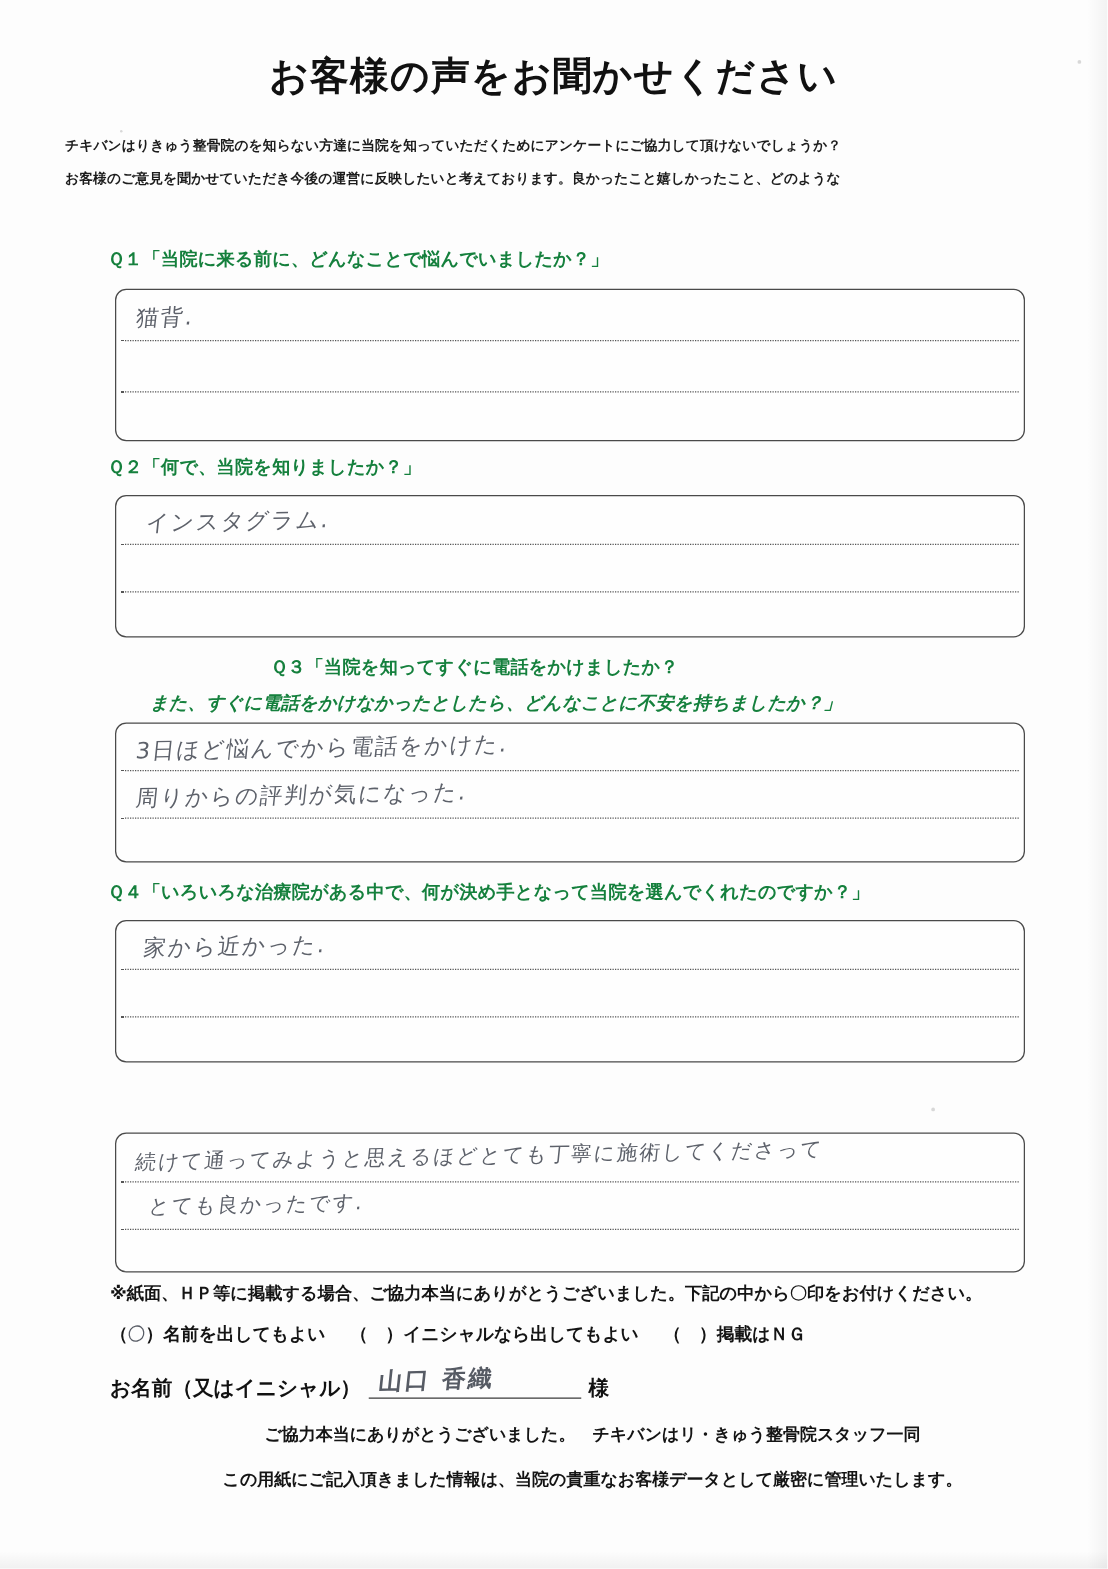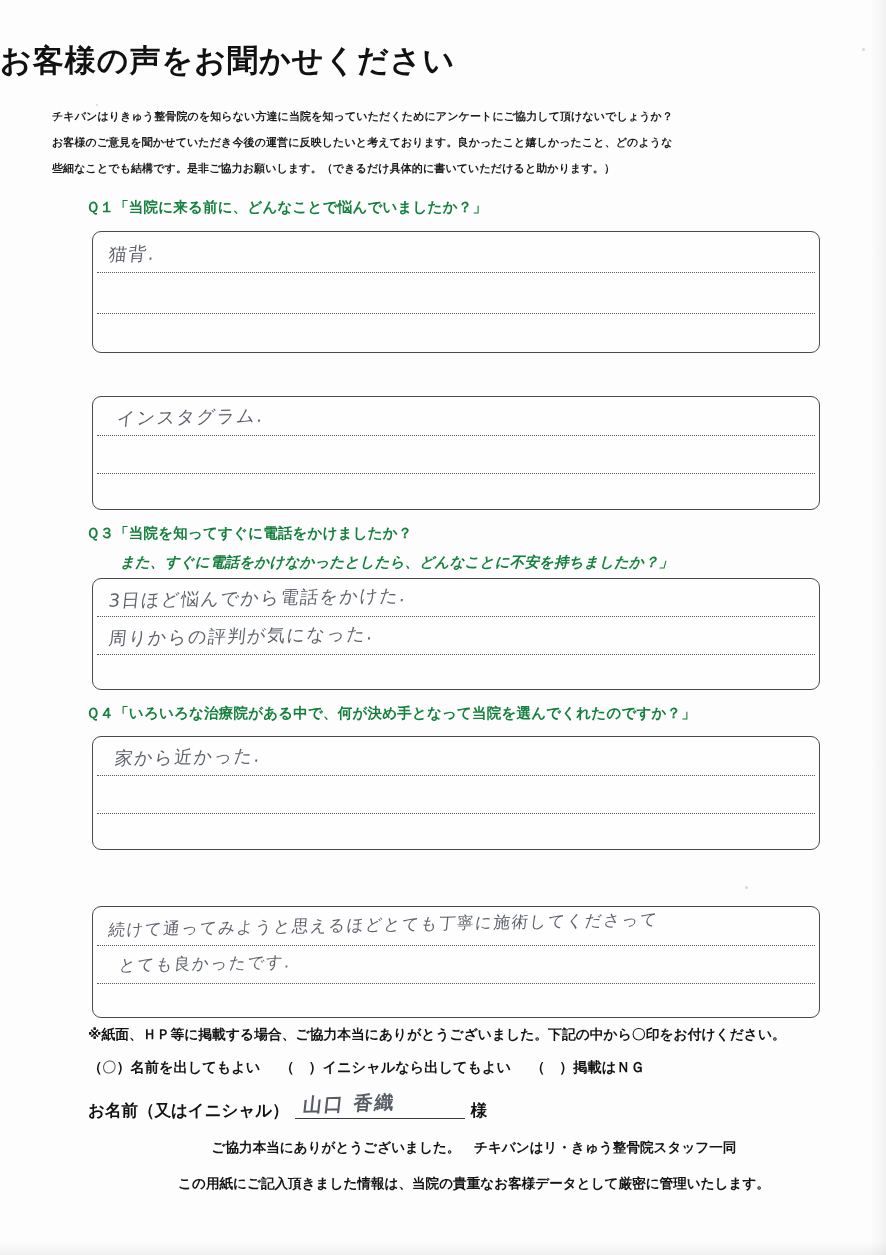--- a/index.html
+++ b/index.html
@@ -40,20 +40,21 @@
     background: #b9b9b9;
     border-radius: 50%;
     opacity: .55;
   }
 
   .title {
     position: absolute;
     top: 40px;
     left: 0;
     width: 886px;
+    text-align: center;
     font-family: "DejaVu Serif", "Liberation Serif", serif;
     font-weight: 700;
     font-size: 31px;
     letter-spacing: 1px;
     color: #111;
   }
 
   .intro {
     position: absolute;
     top: 104px;
@@ -189,39 +190,41 @@
   <div class="scan-edge-bottom"></div>
   <div class="speck" style="left:862px;top:48px;width:3px;height:3px;"></div>
   <div class="speck" style="left:96px;top:104px;width:2px;height:2px;"></div>
   <div class="speck" style="left:745px;top:886px;width:3px;height:3px;"></div>
 
   <div class="title">お客様の声をお聞かせください</div>
 
   <div class="intro">
     <div>チキバンはりきゅう整骨院のを知らない方達に当院を知っていただくためにアンケートにご協力して頂けないでしょうか？</div>
     <div>お客様のご意見を聞かせていただき今後の運営に反映したいと考えております。良かったこと嬉しかったこと、どのような</div>
-    <div>些細なことでも結構です。是非ご協力お願いします。（できるだけ具体的に書いていただけると助かります。）</div>
   </div>
 
   <div class="q-label" style="top:198px;">
     <span>Ｑ１</span><span>「当院に来る前に、どんなことで悩んでいましたか？」</span>
   </div>
   <div class="answer-box" style="top:231px;height:122px;">
     <div class="rule" style="top:40px;"></div>
     <div class="rule" style="top:81px;"></div>
     <div class="hand" style="left:16px;top:10px;">猫背.</div>
   </div>
 
+  <div class="q-label" style="top:364px;">
+    <span>Ｑ２</span><span>「何で、当院を知りましたか？」</span>
+  </div>
   <div class="answer-box" style="top:396px;height:114px;">
     <div class="rule" style="top:38px;"></div>
     <div class="rule" style="top:76px;"></div>
     <div class="hand" style="left:24px;top:8px;">インスタグラム.</div>
   </div>
 
-  <div class="q-label" style="top:524px;">
+  <div class="q-label" style="top:524px;text-align:center;">
     <span>Ｑ３</span><span>「当院を知ってすぐに電話をかけましたか？</span>
     <span class="sub">また、すぐに電話をかけなかったとしたら、どんなことに不安を持ちましたか？」</span>
   </div>
   <div class="answer-box" style="top:578px;height:112px;">
     <div class="rule" style="top:37px;"></div>
     <div class="rule" style="top:75px;"></div>
     <div class="hand" style="left:16px;top:7px;">3日ほど悩んでから電話をかけた.</div>
     <div class="hand" style="left:16px;top:45px;">周りからの評判が気になった.</div>
   </div>
 

